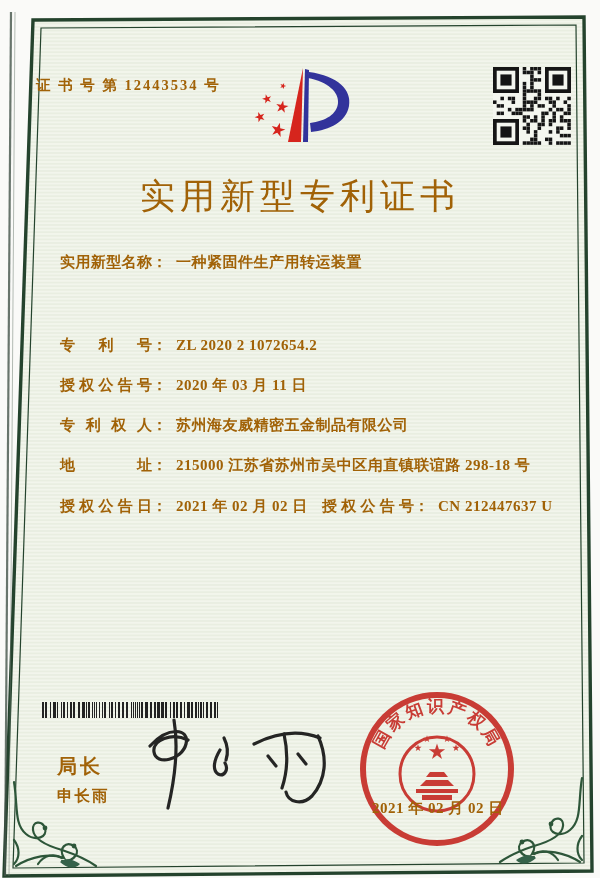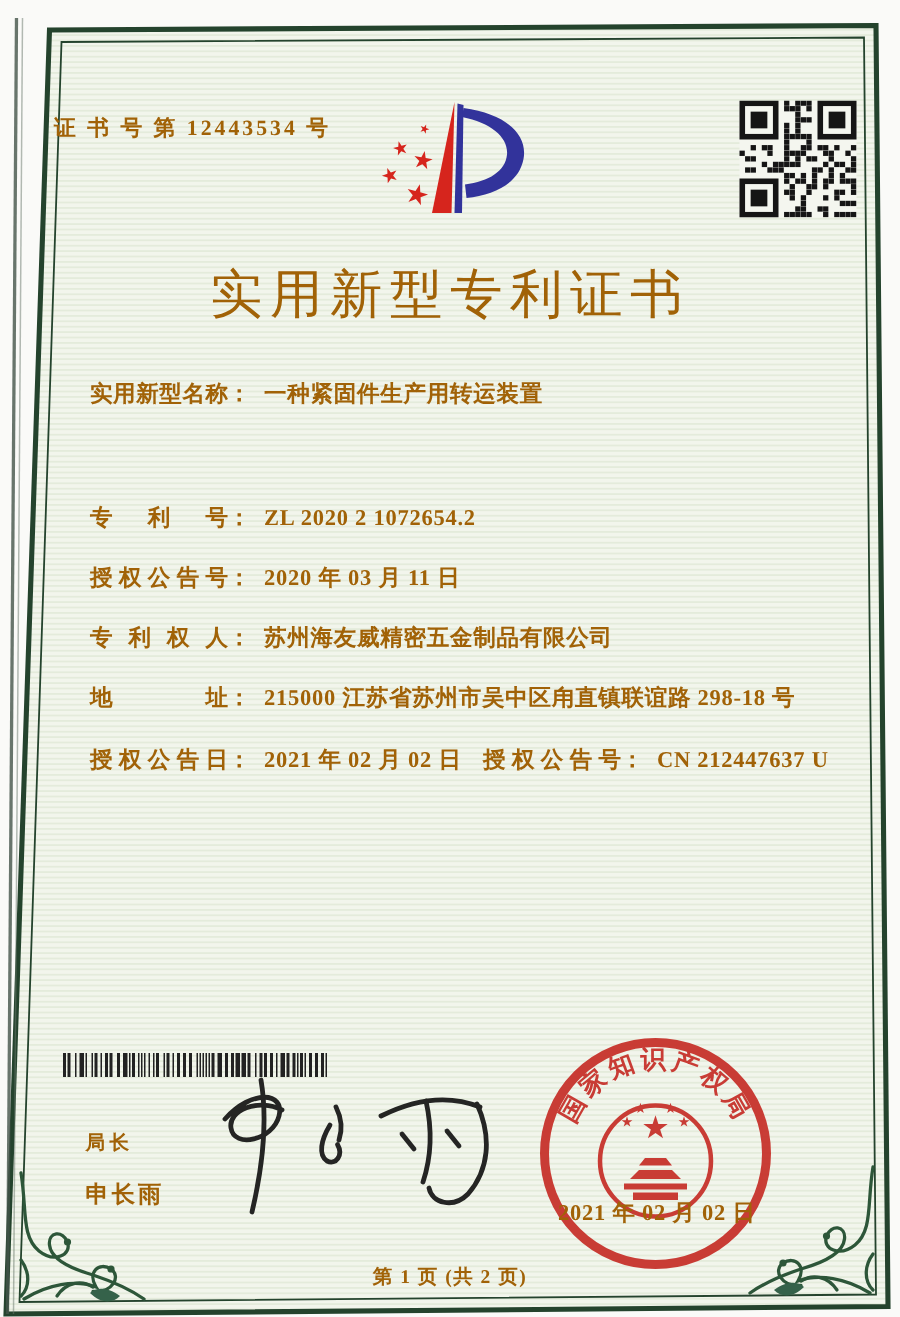--- a/index.html
+++ b/index.html
@@ -15,21 +15,21 @@
   .frow{left:38px;width:524px;height:24px;white-space:nowrap;font-size:15px;}
   .flabel{display:inline-block;width:92px;text-align:justify;text-align-last:justify;font-weight:700;
           font-family:"Liberation Sans","DejaVu Sans",sans-serif;vertical-align:top;margin-left:22px;}
   .fcolon{font-weight:700;font-family:"Liberation Sans","DejaVu Sans",sans-serif;margin-right:9px;}
   .fvalue{font-weight:700;letter-spacing:0.5px;}
   .fgroup2{position:absolute;left:262px;top:0;}
 
   .paras{left:38px;top:527px;width:524px;font-size:14px;line-height:26px;font-weight:700;text-align:justify;}
   .paras p{margin:0;text-indent:2.05em;}
 
-  .commissioner-title{left:57px;top:753px;font-size:13px;font-weight:700;letter-spacing:3px;}
+  .commissioner-title{left:57px;top:753px;font-size:20px;font-weight:700;letter-spacing:3px;}
   .commissioner-name{left:57px;top:786px;font-size:15.5px;font-weight:700;letter-spacing:2px;}
 
   .signature{left:128px;top:716px;width:215px;height:95px;}
   .barcode{left:42px;top:702px;width:178px;height:16px;}
   .qr{left:491px;top:67px;width:82px;height:78px;}
   .logo{left:242px;top:56px;width:118px;height:106px;}
   .seal{left:354px;top:686px;width:166px;height:166px;}
   .seal-date{left:372px;top:799px;width:170px;font-size:15px;font-weight:700;letter-spacing:0.5px;z-index:5;}
   .footer{left:0;top:842px;width:600px;text-align:center;font-size:13px;font-weight:600;letter-spacing:1px;}
 </style>
@@ -340,15 +340,14 @@
         <polygon points="66,100 100,100 94,94 72,94"></polygon>
         <polygon points="72,91 94,91 90,86 76,86"></polygon>
         <rect x="62" y="103" width="42" height="4"></rect>
         <rect x="68" y="109" width="30" height="5"></rect>
       </g>
     </g>
   </svg>
 
   <div class="abs seal-date serif">2021 年 02 月 02 日</div>
 
-  <div class="abs footer serif">第 1 页 (共 2 页)</div>
 
 </div>
 
 </body></html>

